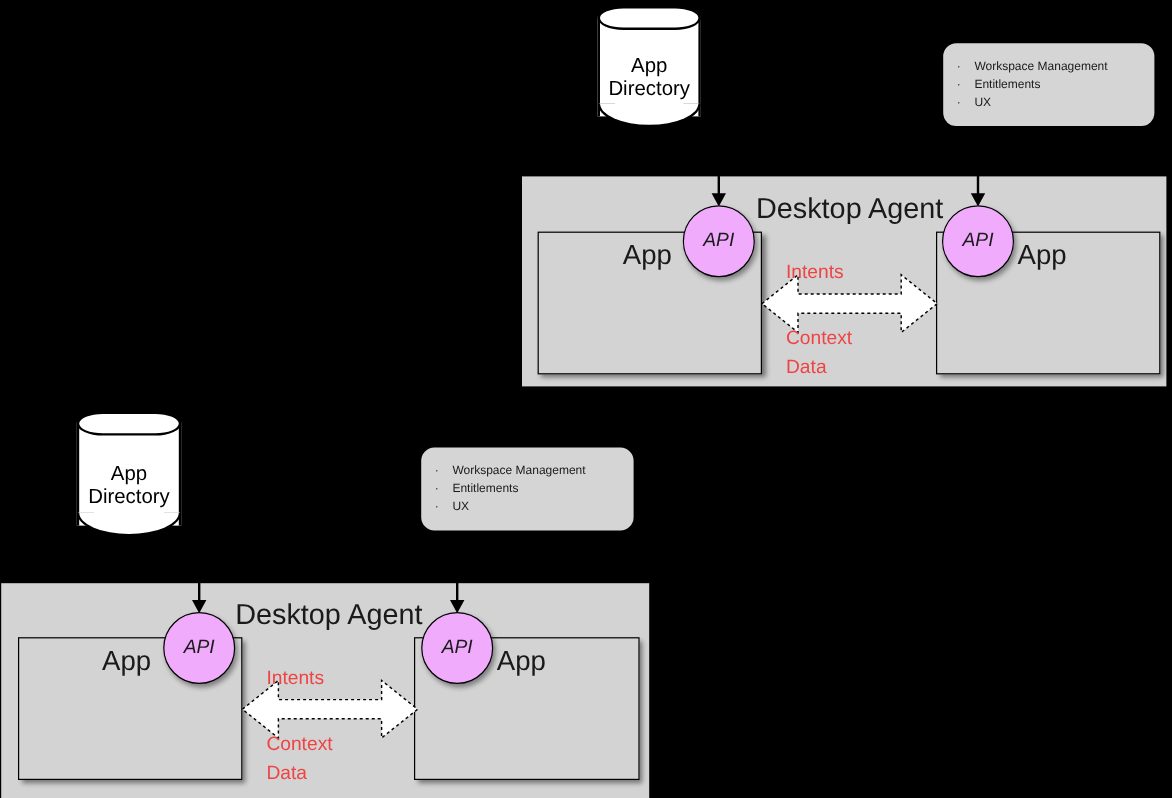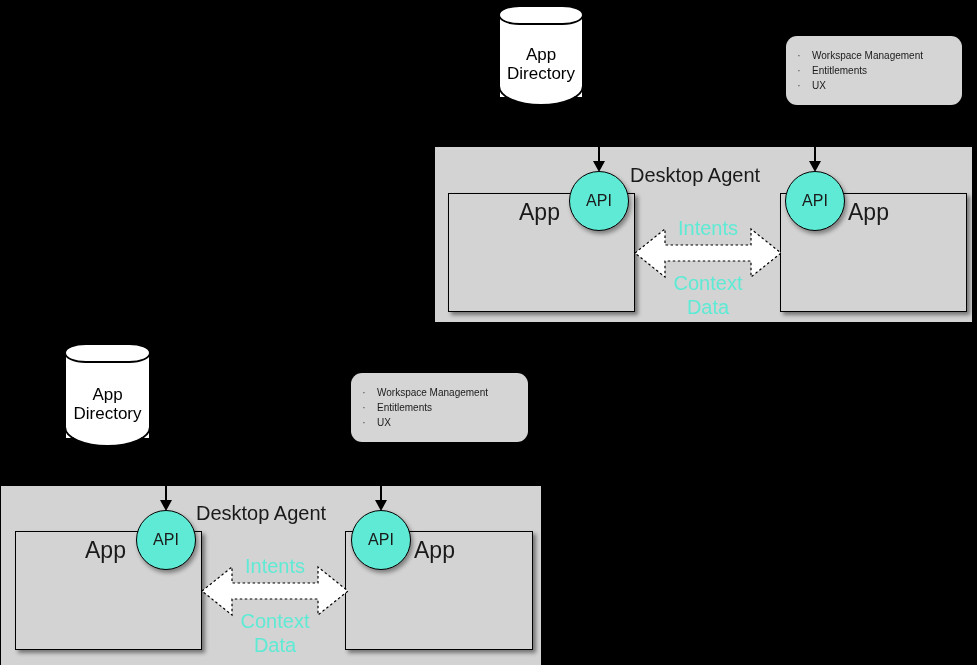--- a/index.html
+++ b/index.html
@@ -99,21 +99,21 @@
   }
 
   
   .agent-panel {
     position: absolute;
     background: #d3d3d3;
     box-sizing: border-box;
   }
   .agent-title {
     position: absolute;
-    font-size: 20px;
+    font-size: 24px;
     line-height: 28px;
     white-space: nowrap;
     color: #1a1a1a;
   }
 
   
   .app-box {
     position: absolute;
     background: #d3d3d3;
     border: 1.5px solid #000000;
@@ -127,29 +127,30 @@
     white-space: nowrap;
     color: #1a1a1a;
   }
 
   
   .api-circle {
     position: absolute;
     width: 60px;
     height: 60px;
     border-radius: 50%;
-    background: #5eead4;
+    background: #f0abfc;
     border: 1.6px solid #000000;
     box-sizing: border-box;
     display: flex;
     align-items: center;
     justify-content: center;
     font-size: 16px;
     color: #1a1a1a;
     box-shadow: 2px 3px 4px rgba(0,0,0,0.4);
+    font-style: italic;
   }
 
   
   .down-arrow {
     position: absolute;
   }
   .down-arrow .shaft {
     position: absolute;
     left: 50%;
     top: 0;
@@ -173,25 +174,24 @@
   .dbl-arrow {
     position: absolute;
   }
   .dbl-arrow svg {
     display: block;
     overflow: visible;
   }
 
   .flow-label {
     position: absolute;
-    text-align: center;
-    font-size: 20px;
+    font-size: 16px;
     line-height: 20px;
     white-space: nowrap;
-    color: #5eead4;
+    color: #ef4444;
   }
 </style>
 </head>
 <body>
 
 <div class="diagram" style="left:0px; top:0px; width:977px; height:330px;">
 
   <div class="cylinder" style="left:498px; top:5px; width:86px; height:101px;">
     <div class="cyl-body"></div>
     <div class="cyl-bottom"></div>

